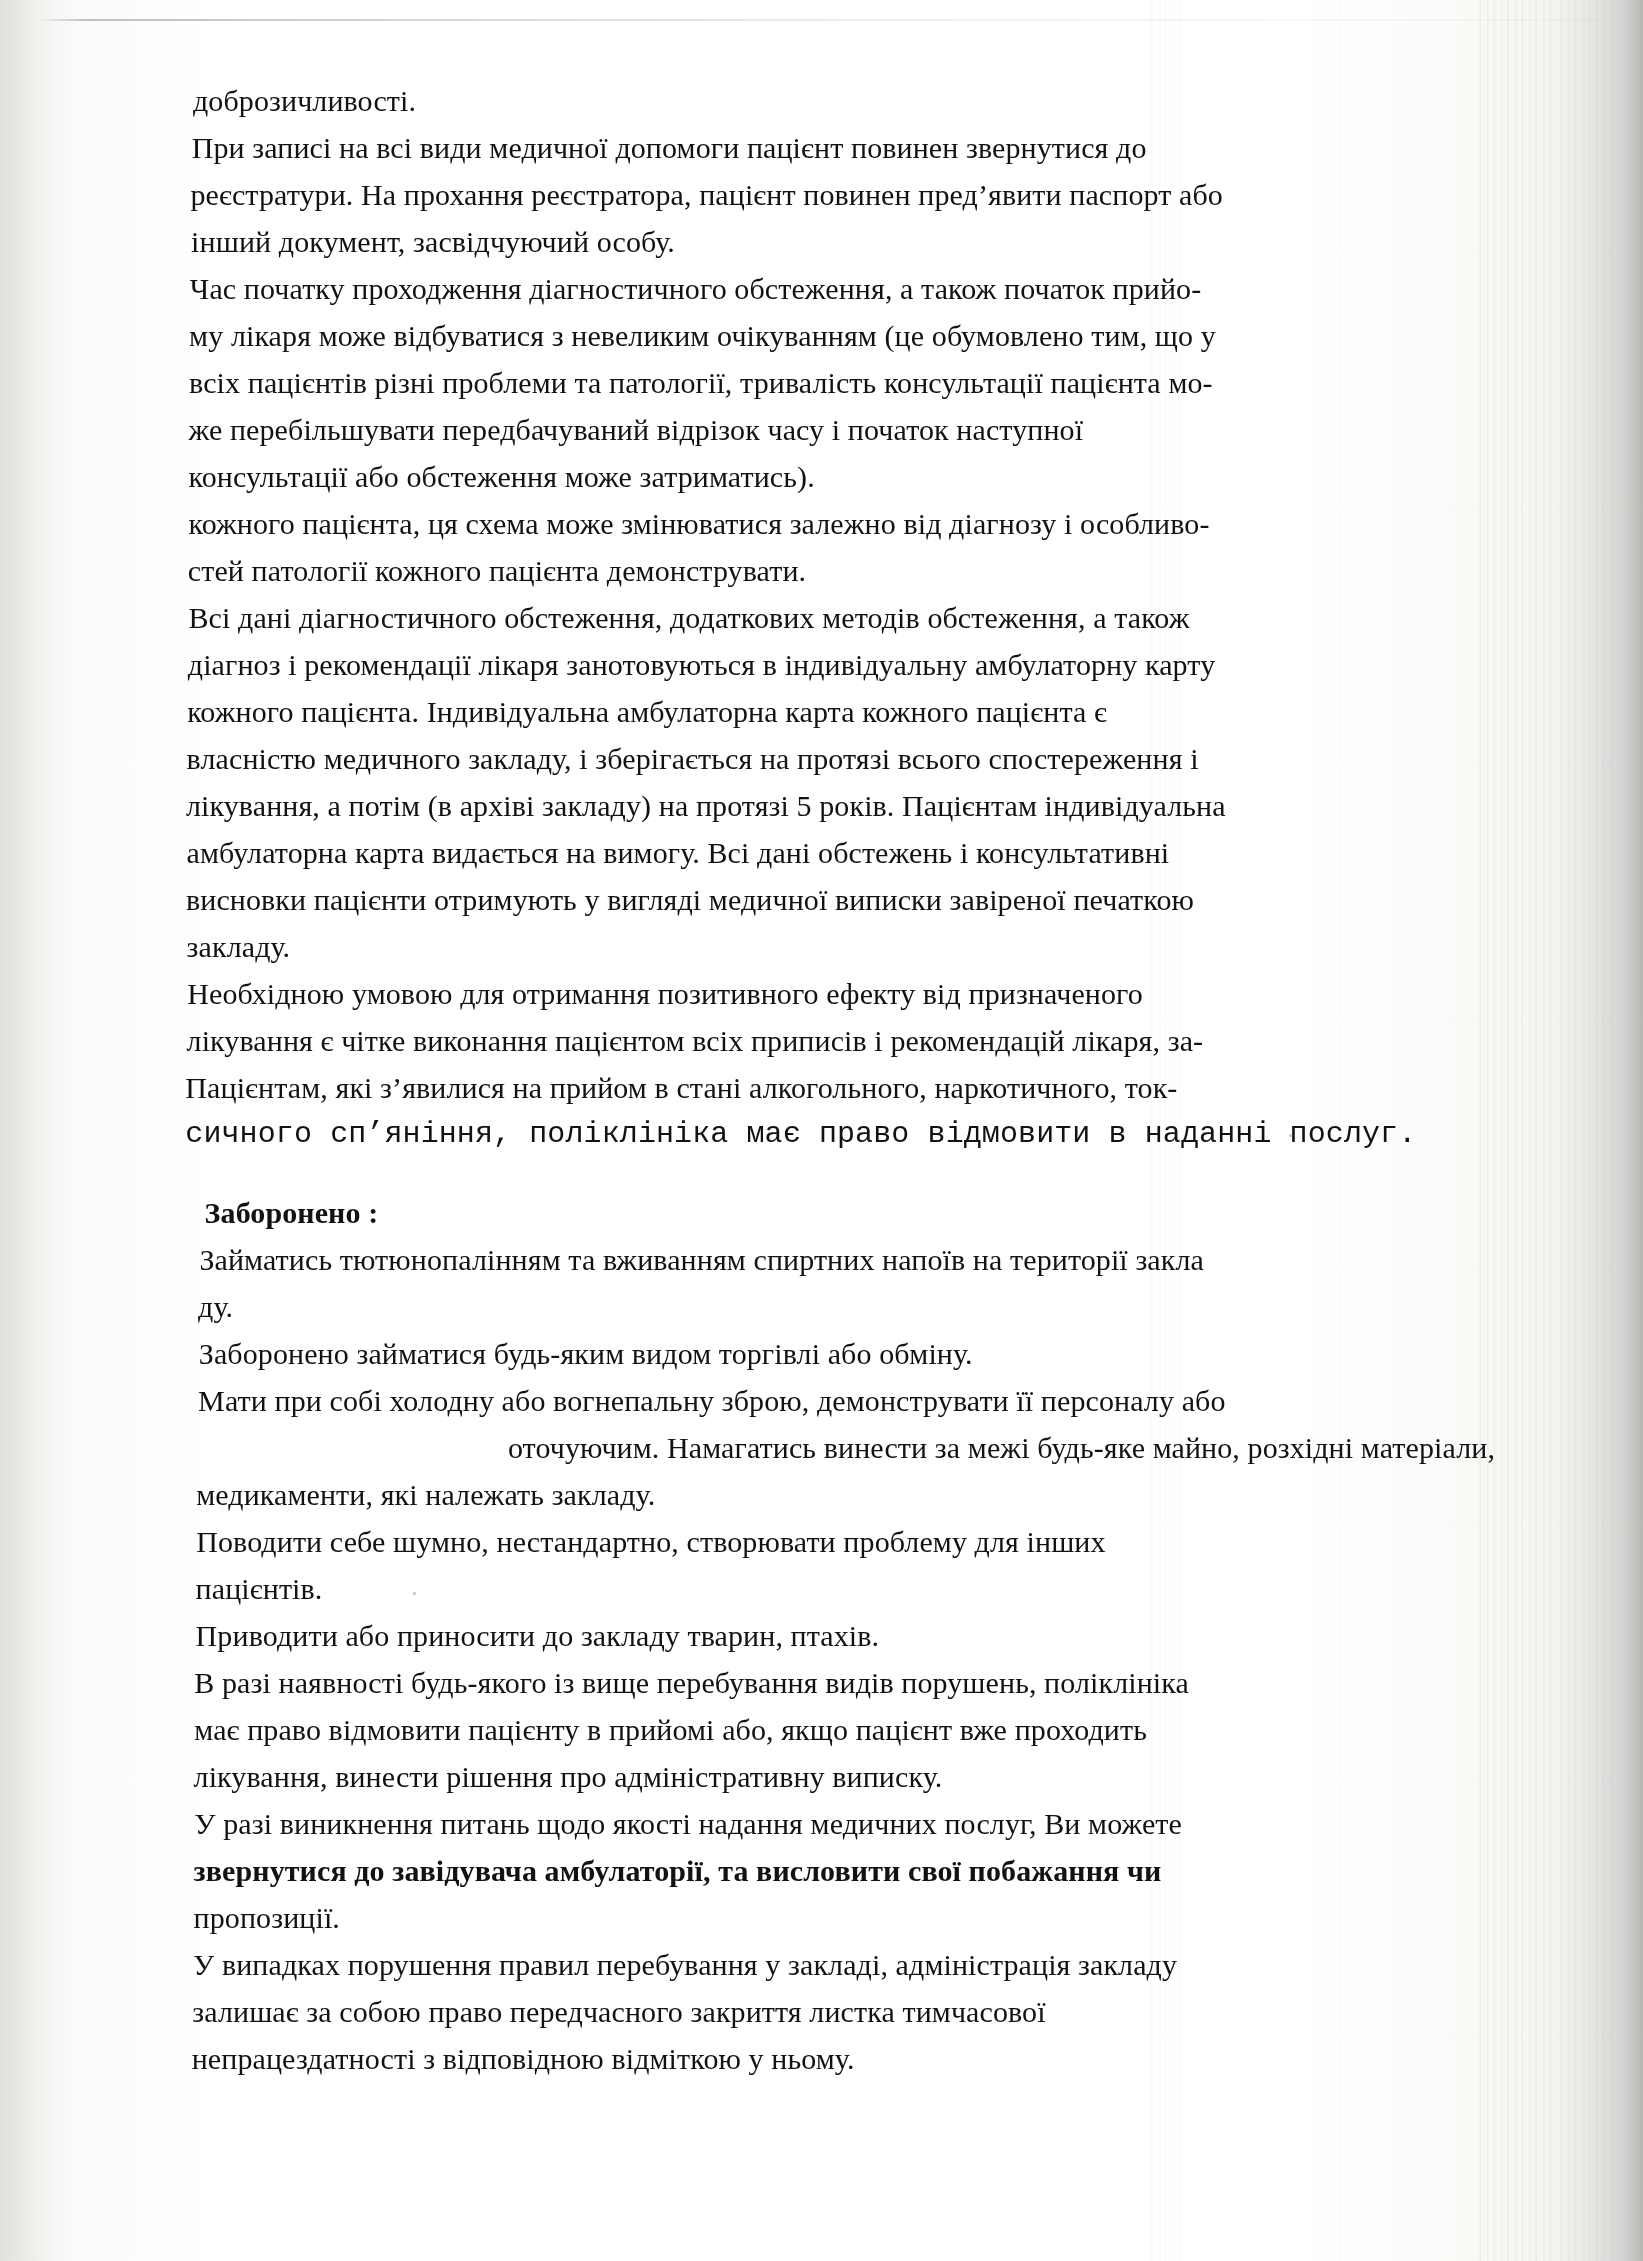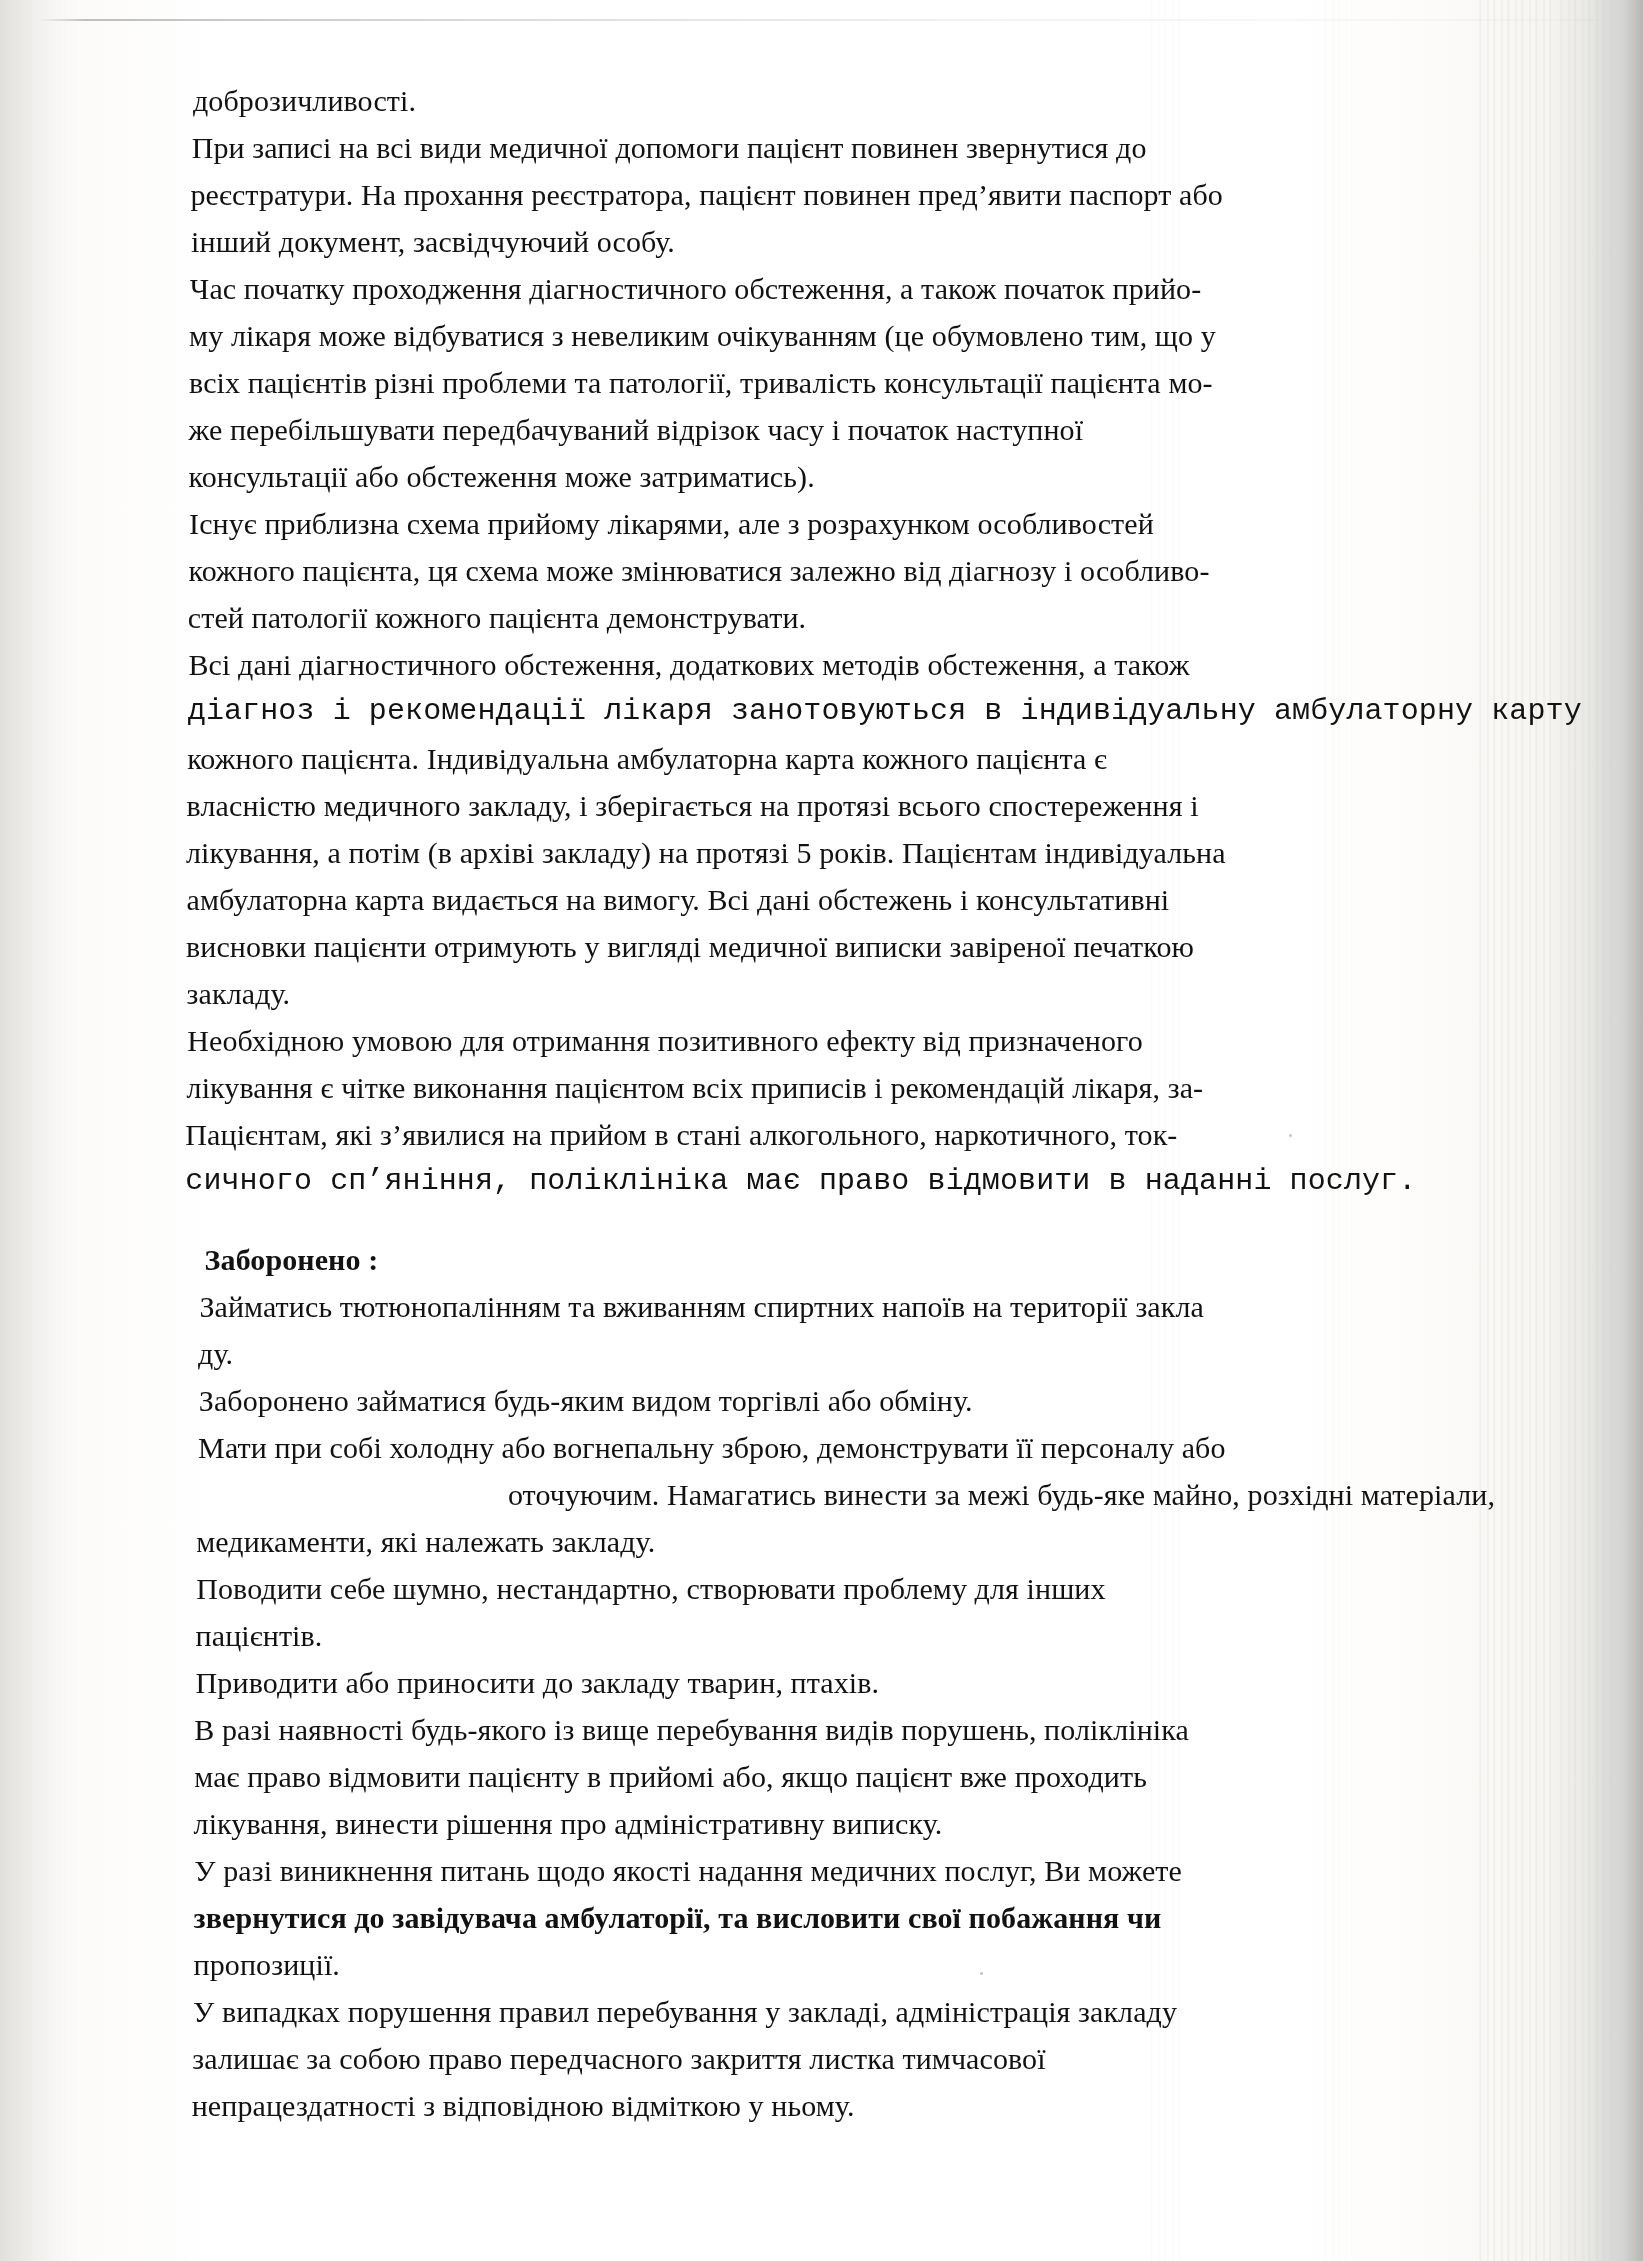--- a/index.html
+++ b/index.html
@@ -119,25 +119,24 @@
 
     <span class="line" style="margin-left:0px;">доброзичливості.</span>
     <span class="line" style="margin-left:-1.3px;">При записі на всі види медичної допомоги пацієнт повинен звернутися до</span>
     <span class="line" style="margin-left:-2.6px;">реєстратури. На прохання реєстратора, пацієнт повинен пред’явити паспорт або</span>
     <span class="line" style="margin-left:-1.9px;">інший документ, засвідчуючий особу.</span>
     <span class="line" style="margin-left:-3.2px;">Час початку проходження діагностичного обстеження, а також початок прийо-</span>
     <span class="line" style="margin-left:-3.9px;">му лікаря може відбуватися з невеликим очікуванням (це обумовлено тим, що у</span>
     <span class="line" style="margin-left:-3.9px;">всіх пацієнтів різні проблеми та патології, тривалість консультації пацієнта мо-</span>
     <span class="line" style="margin-left:-4.5px;">же перебільшувати передбачуваний відрізок часу і початок наступної</span>
     <span class="line" style="margin-left:-4.5px;">консультації або обстеження може затриматись).</span>
-    <span class="line" style="margin-left:-3.9px;">Існує приблизна схема прийому лікарями, але з розрахунком особливостей</span>
     <span class="line" style="margin-left:-4.5px;">кожного пацієнта, ця схема може змінюватися залежно від діагнозу і особливо-</span>
     <span class="line" style="margin-left:-5.2px;">стей патології кожного пацієнта демонструвати.</span>
     <span class="line" style="margin-left:-4.5px;">Всі дані діагностичного обстеження, додаткових методів обстеження, а також</span>
-    <span class="line" style="margin-left:-5.2px;font-family:Liberation Mono, monospace;">діагноз і рекомендації лікаря занотовуються в індивідуальну амбулаторну карту</span>
+    <span class="line" style="margin-left:-5.2px;">діагноз і рекомендації лікаря занотовуються в індивідуальну амбулаторну карту</span>
     <span class="line" style="margin-left:-5.8px;">кожного пацієнта. Індивідуальна амбулаторна карта кожного пацієнта є</span>
     <span class="line" style="margin-left:-6.4px;">власністю медичного закладу, і зберігається на протязі всього спостереження і</span>
     <span class="line" style="margin-left:-7px;">лікування, а потім (в архіві закладу) на протязі 5 років. Пацієнтам індивідуальна</span>
     <span class="line" style="margin-left:-6.4px;">амбулаторна карта видається на вимогу. Всі дані обстежень і консультативні</span>
     <span class="line" style="margin-left:-7px;">висновки пацієнти отримують у вигляді медичної виписки завіреної печаткою</span>
     <span class="line" style="margin-left:-6.4px;">закладу.</span>
     <span class="line" style="margin-left:-5.8px;">Необхідною умовою для отримання позитивного ефекту від призначеного</span>
     <span class="line" style="margin-left:-6.4px;">лікування є чітке виконання пацієнтом всіх приписів і рекомендацій лікаря, за-</span>
     <span class="line" style="margin-left:-7.7px;">Пацієнтам, які з’явилися на прийом в стані алкогольного, наркотичного, ток-</span>
     <span class="line" style="margin-left:-7.7px;font-family:Liberation Mono, monospace;">сичного сп’яніння, поліклініка має право відмовити в наданні послуг.</span>

